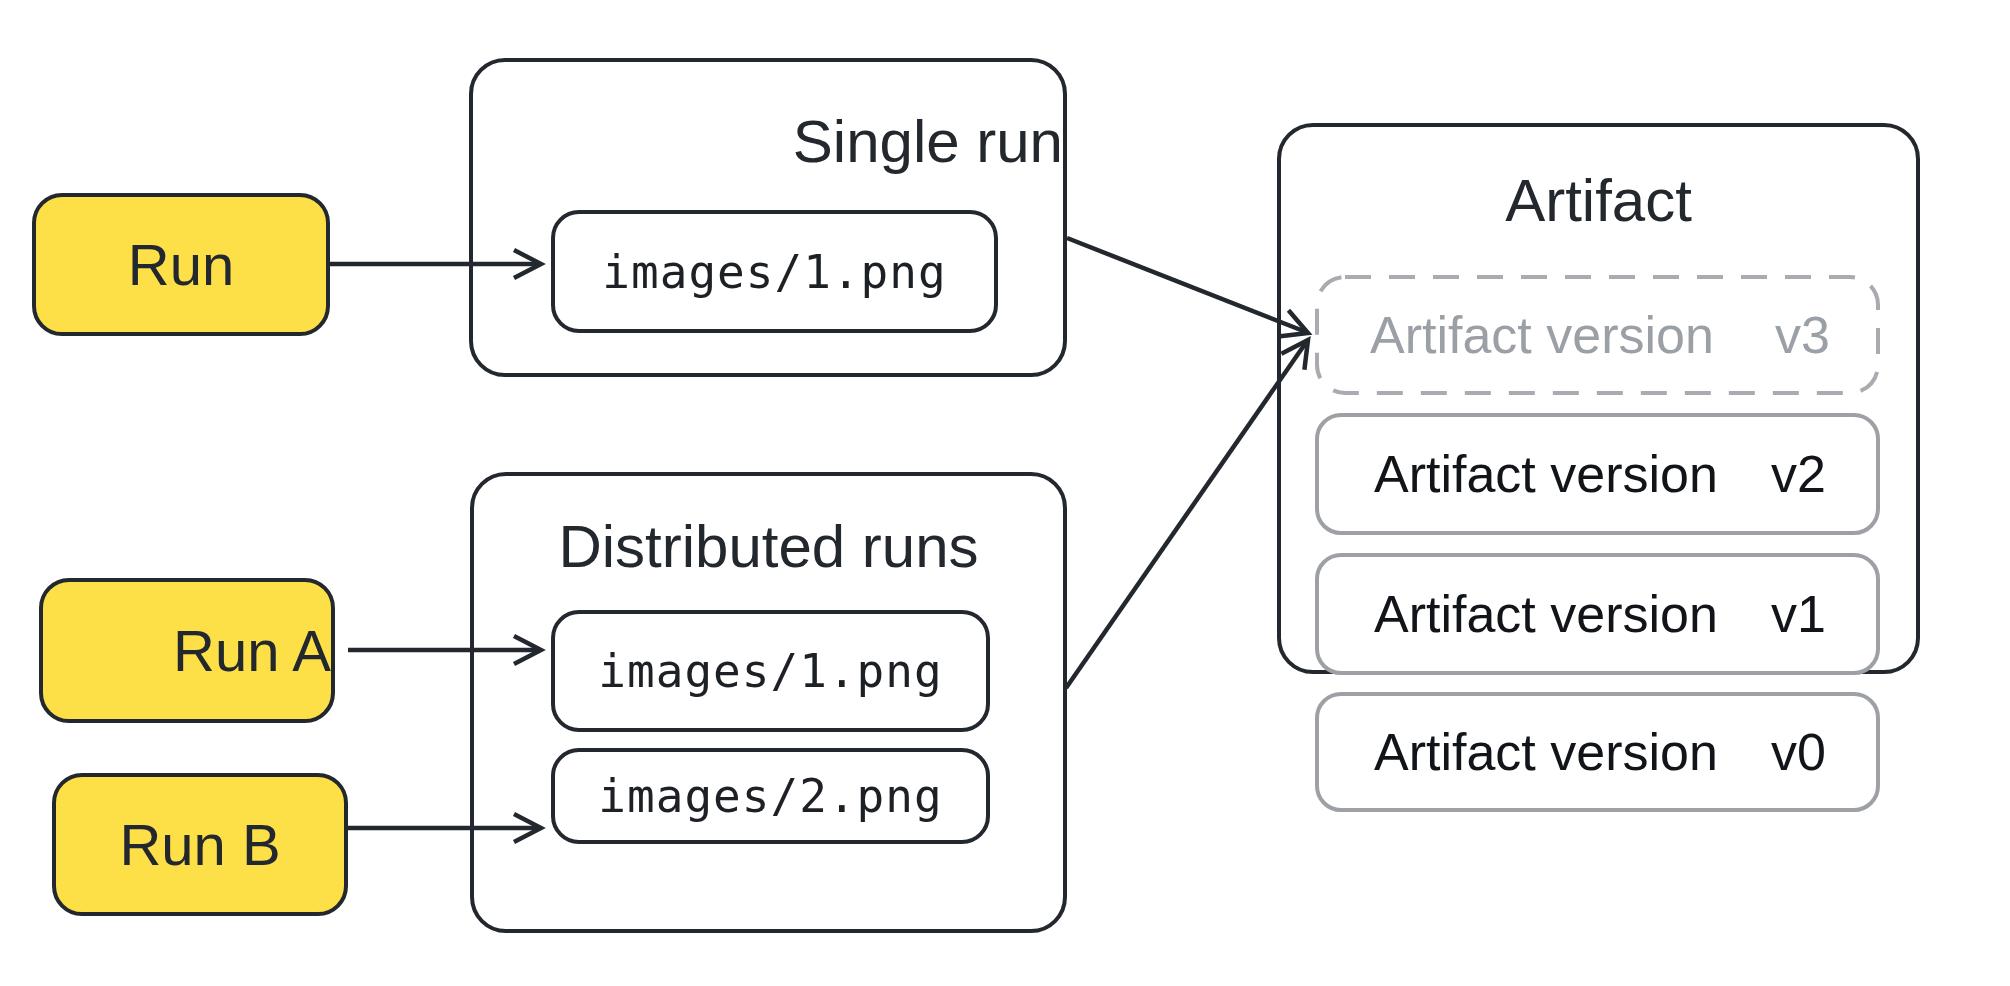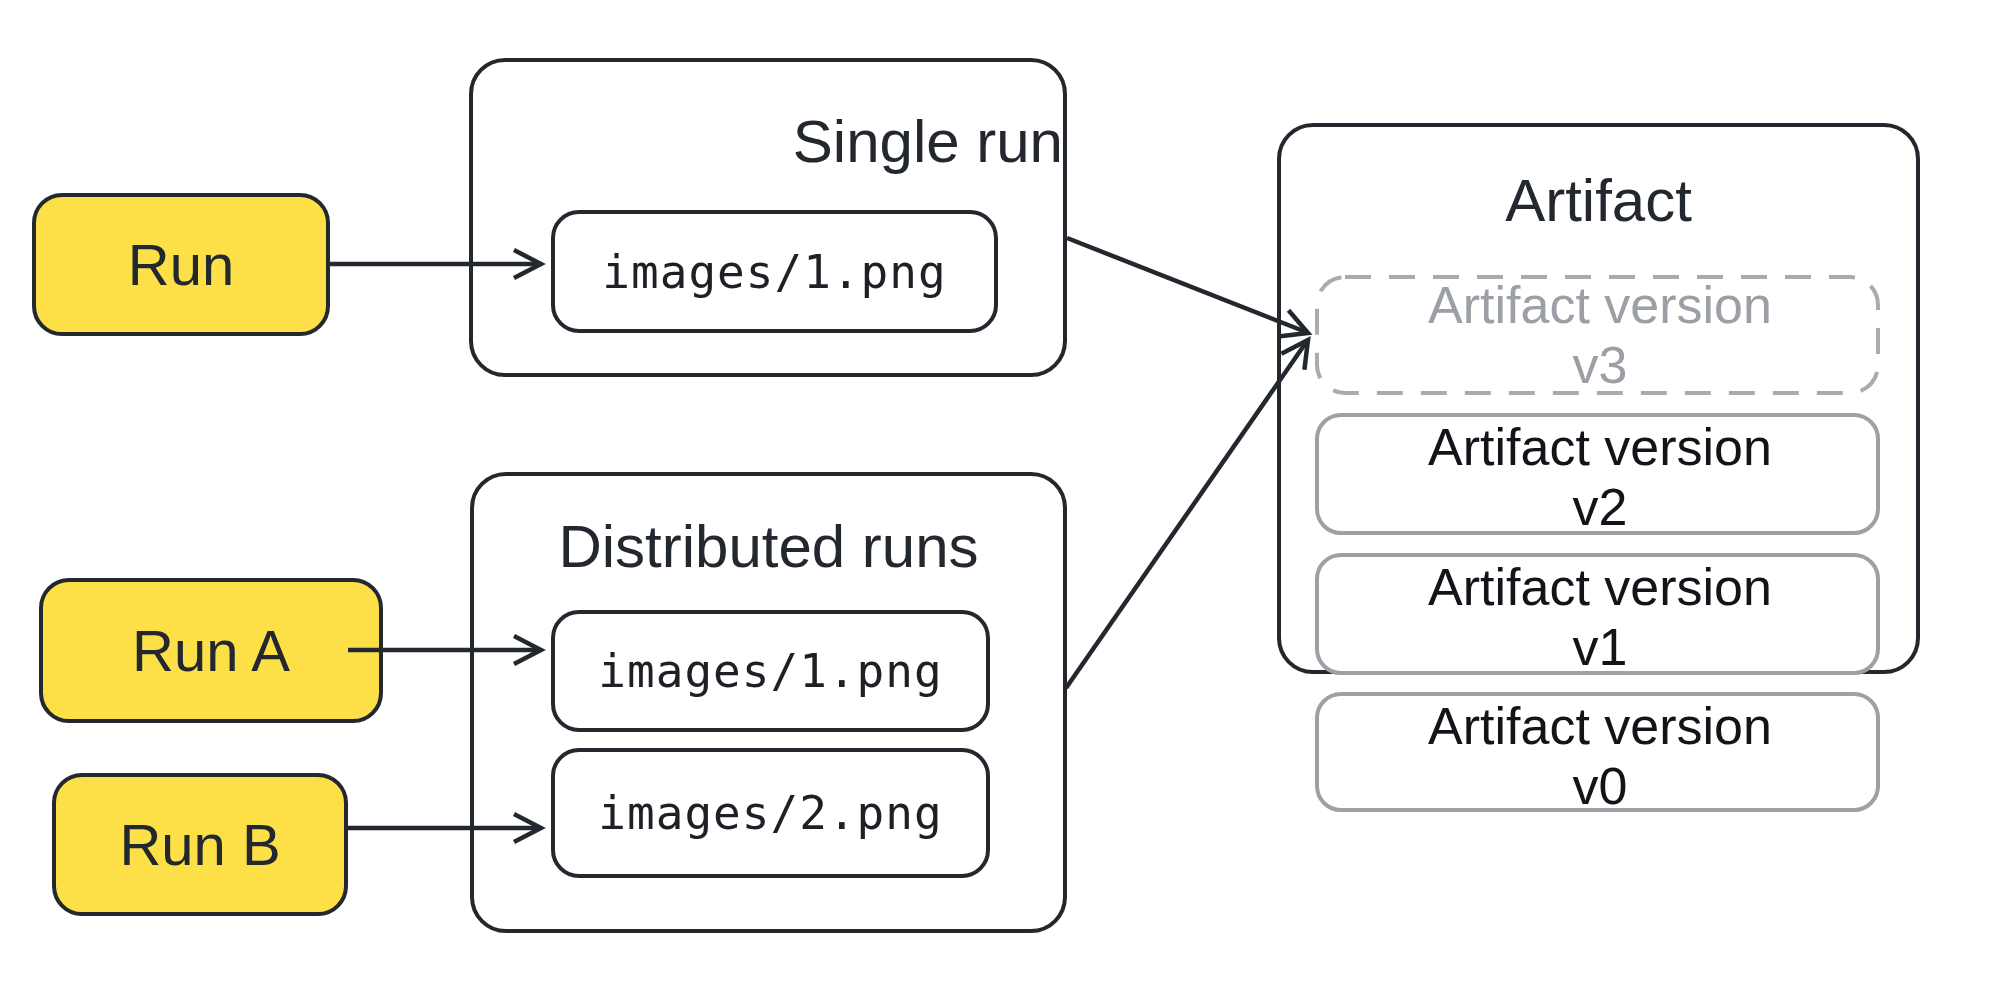--- a/index.html
+++ b/index.html
@@ -31,21 +31,21 @@
     border:4px solid var(--ink);border-radius:28px;
     display:flex;align-items:center;justify-content:center;
     font-family:"DejaVu Sans Mono",monospace;font-size:46px;color:var(--mono-ink);
     letter-spacing:1px;
     margin-left:8px;
   }
   .version-row{
     position:absolute;left:34px;width:565px;box-sizing:border-box;
     border:4px solid var(--gray);border-radius:26px;background:#fff;
     display:flex;align-items:center;justify-content:space-between;
-    padding:0 50px 0 55px;font-size:52px;color:#111418;flex-direction:column;
+    padding:0 50px 0 55px;font-size:52px;color:#111418;
   }
   .version-row.dashed{
     border:none;                 
     color:var(--gray-text);
   }
   .overlay{
     position:absolute;left:0;top:0;width:2010px;height:986px;
     pointer-events:none;
   }
   .overlay path,.overlay rect{fill:none;stroke:var(--ink);stroke-width:4.5;}
@@ -53,41 +53,41 @@
 </style>
 </head>
 <body>
 
 <div class="stage">
 
   <div class="box run-node" style="left:32px;top:193px;width:298px;height:143px;">
     <span>Run</span>
   </div>
 
-  <div class="box run-node" style="left:39px;top:578px;width:344px;height:145px;">
+  <div class="box run-node" style="left:39px;top:578px;width:296px;height:145px;justify-content:flex-end;">
     <span>Run A</span>
   </div>
 
   <div class="box run-node" style="left:52px;top:757px;width:296px;height:143px;margin-top:16px;">
     <span>Run B</span>
   </div>
 
   <div class="group" style="left:469px;top:58px;width:598px;height:319px;">
     <div class="group-title" style="top:48px;text-align:right;">Single run</div>
     <div class="mono-box" style="left:70px;top:148px;width:447px;height:123px;">
       <span>images/1.png</span>
     </div>
   </div>
 
   <div class="group" style="left:470px;top:472px;width:597px;height:461px;">
     <div class="group-title" style="top:39px;">Distributed runs</div>
     <div class="mono-box" style="left:69px;top:134px;width:439px;height:122px;">
       <span>images/1.png</span>
     </div>
-    <div class="mono-box" style="left:69px;top:272px;width:439px;height:130px;">
+    <div class="mono-box" style="left:69px;top:272px;width:439px;height:96px;">
       <span>images/2.png</span>
     </div>
   </div>
 
   <div class="group" style="left:1277px;top:123px;width:643px;height:551px;">
     <div class="group-title" style="top:42px;">Artifact</div>
 
     <div class="version-row dashed" style="top:148px;height:120px;">
       <span>Artifact version</span>
       <span>v3</span>

